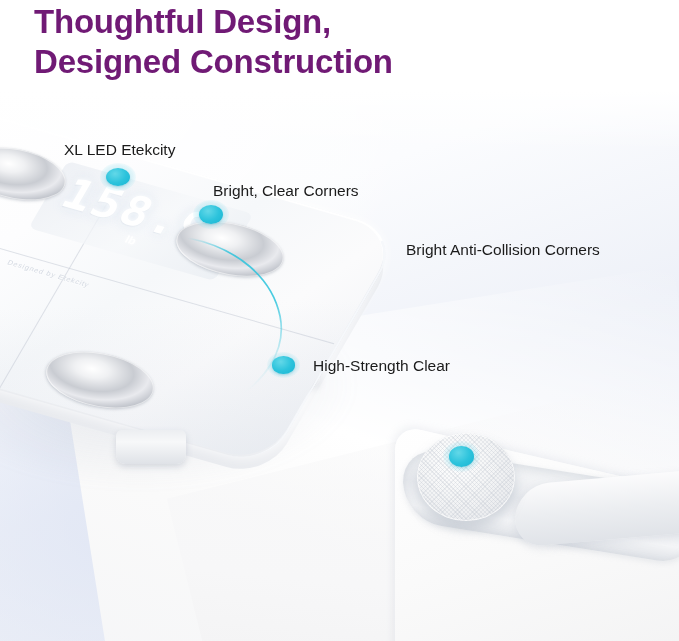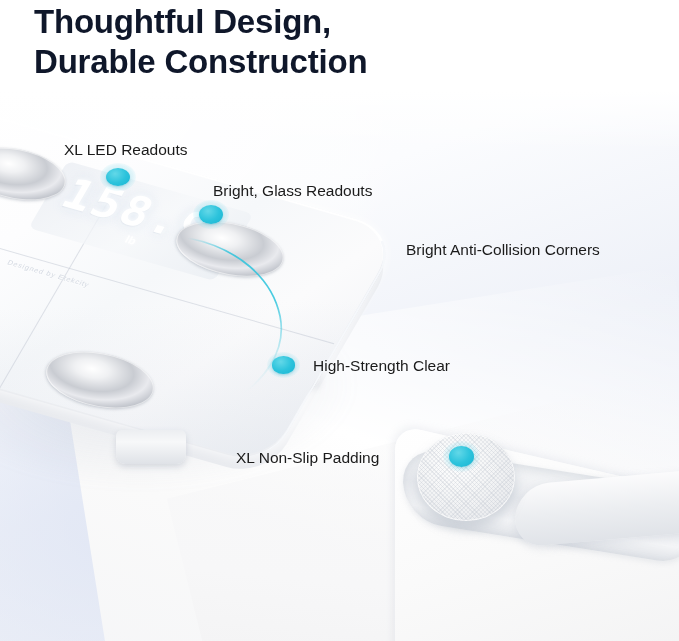--- a/index.html
+++ b/index.html
@@ -240,23 +240,23 @@
 
 <div id="stage">
 
   <div class="bg-base"></div>
   <div class="bg-lav"></div>
   <div class="bg-wedge"></div>
   <div class="bg-wedge2"></div>
   <div class="bg-glow-tl"></div>
   <div class="bg-white-top"></div>
 
-  <div class="headline" style="color:#0f172a">
+  <div class="headline" style="color:#701a75">
     <div>Thoughtful Design,</div>
-    <div>Durable Construction</div>
+    <div>Designed Construction</div>
   </div>
 
   <div id="scale-wrap">
     <div class="scale-shadow"></div>
     <div class="scale-side"></div>
     <div class="foot foot-right"></div>
     <div class="scale-top"></div>
     <div class="edge-hl"></div>
 
     <div class="seam seam-h"></div>
@@ -308,23 +308,22 @@
   <div class="dot" style="left:267px;top:352px;width:33px;height:26px;">
     <div class="halo"></div>
     <div class="core"></div>
   </div>
 
   <div class="dot" style="left:443px;top:441px;width:37px;height:31px;">
     <div class="halo"></div>
     <div class="core"></div>
   </div>
 
-  <div class="label" style="left:64px;top:139px;">XL LED Readouts</div>
-
-  <div class="label" style="left:213px;top:180px;">Bright, Glass Readouts</div>
+  <div class="label" style="left:64px;top:139px;">XL LED Etekcity</div>
+
+  <div class="label" style="left:213px;top:180px;">Bright, Clear Corners</div>
 
   <div class="label wrap" style="left:406px;top:239px;">Bright Anti-Collision Corners</div>
 
   <div class="label" style="left:313px;top:355px;">High-Strength Clear</div>
 
-  <div class="label" style="left:236px;top:447px;">XL Non-Slip Padding</div>
 
 </div>
 
 </body></html>

